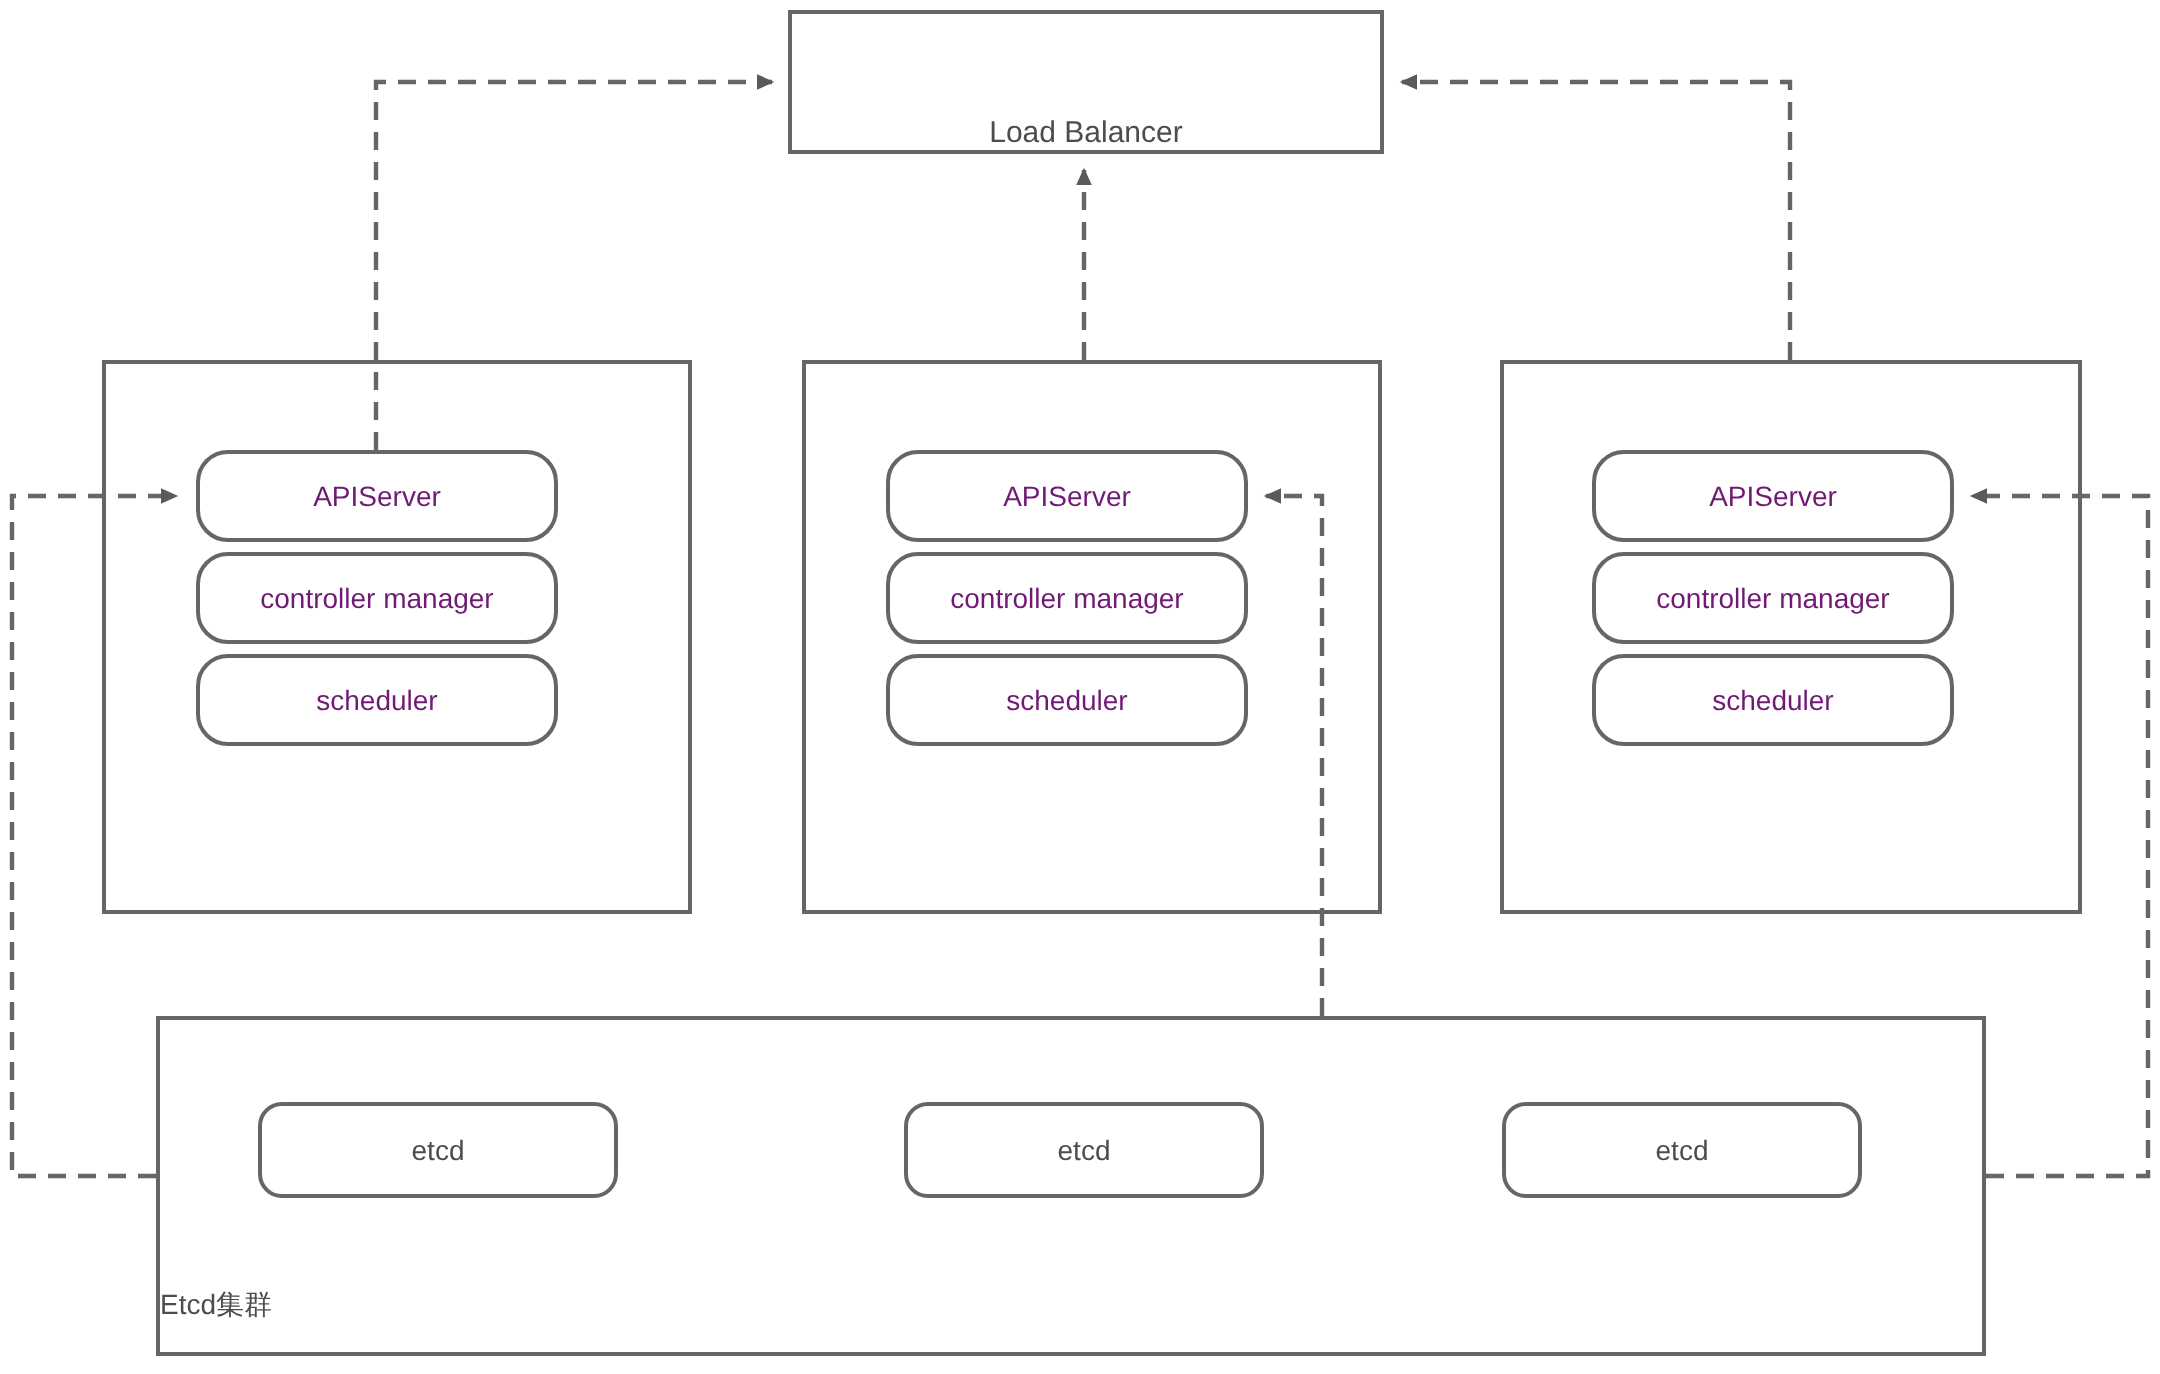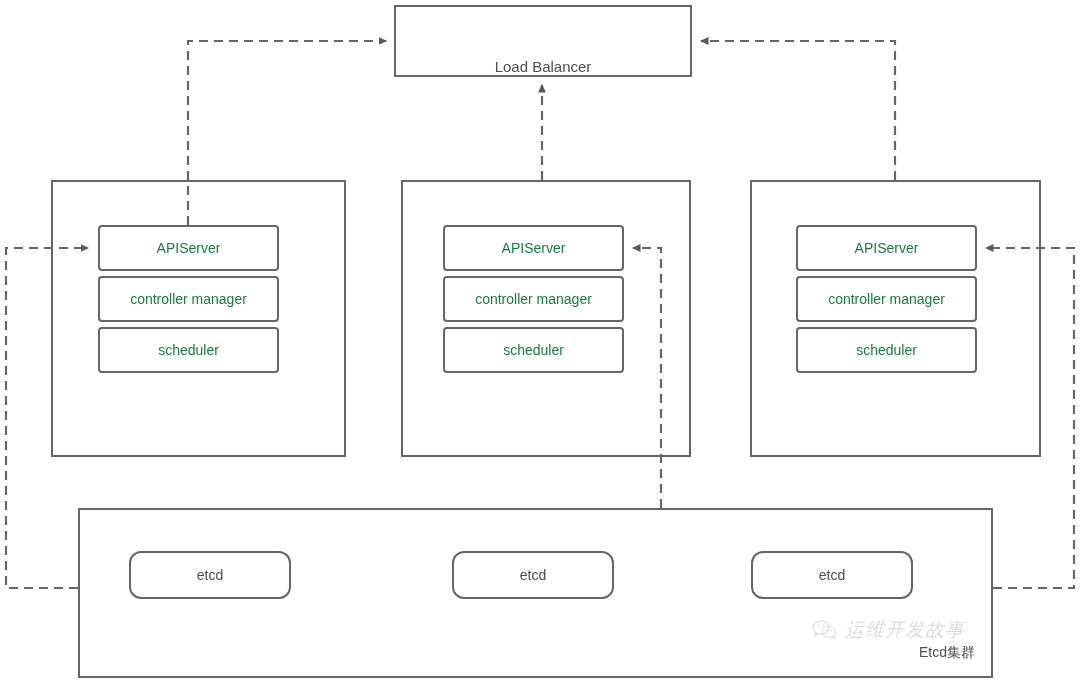--- a/index.html
+++ b/index.html
@@ -51,50 +51,50 @@
   .master-1 { left: 51px;  width: 295px; }
   .master-2 { left: 401px; width: 290px; }
   .master-3 { left: 750px; width: 291px; }
   .comp {
     position: absolute;
     box-sizing: border-box;
     display: flex;
     align-items: center;
     justify-content: center;
     background: #ffffff;
-    color: #15803d;
-    border: 2px solid #666666;
-    border-radius: 4px;
+    color: #701a75;
+    border: 2px solid #666666;
+    border-radius: 16px;
     height: 46px;
     font-size: 14px;
   }
   .etcd-cluster {
     position: absolute;
     box-sizing: border-box;
     left: 78px;
     top: 508px;
     width: 915px;
     height: 170px;
     border: 2px solid #666666;
     background: transparent;
   }
   .etcd-label {
     position: absolute;
     left: 0;
-    right: 16px;
+    right: 4px;
     bottom: 14px;
-    text-align: right;
+    text-align: left;
     font-size: 14px;
     color: #4d4d4d;
   }
   .etcd-node {
     position: absolute;
     box-sizing: border-box;
     top: 551px;
-    width: 162px;
+    width: 180px;
     height: 48px;
     border: 2px solid #666666;
     border-radius: 12px;
     background: #ffffff;
     display: flex;
     align-items: center;
     justify-content: center;
     font-size: 14px;
     color: #4d4d4d;
   }
@@ -187,27 +187,14 @@
   <div class="etcd-node etcd-1">
     <span>etcd</span>
   </div>
   <div class="etcd-node etcd-2">
     <span>etcd</span>
   </div>
   <div class="etcd-node etcd-3">
     <span>etcd</span>
   </div>
 
-  <div class="watermark">
-    <svg width="26" height="22" viewBox="0 0 26 22">
-      <ellipse cx="9" cy="8.5" rx="8" ry="6.6" fill="none" stroke="#9a9a9a" stroke-width="1.2"></ellipse>
-      <path d="M4.5 13.5 L2.4 16.6 L6.2 14.9" fill="none" stroke="#9a9a9a" stroke-width="1.2"></path>
-      <circle cx="6.4" cy="6.6" r="1" fill="#9a9a9a"></circle>
-      <circle cx="11.4" cy="6.6" r="1" fill="#9a9a9a"></circle>
-      <ellipse cx="17" cy="13" rx="6.6" ry="5.5" fill="none" stroke="#9a9a9a" stroke-width="1.2"></ellipse>
-      <path d="M21.3 17 L23.2 19.6 L20 18.4" fill="none" stroke="#9a9a9a" stroke-width="1.2"></path>
-      <circle cx="15" cy="11.6" r="0.85" fill="#9a9a9a"></circle>
-      <circle cx="19.2" cy="11.6" r="0.85" fill="#9a9a9a"></circle>
-    </svg>
-    <span class="wm-text">运维开发故事</span>
-  </div>
 
 </div>
 
 </body></html>

